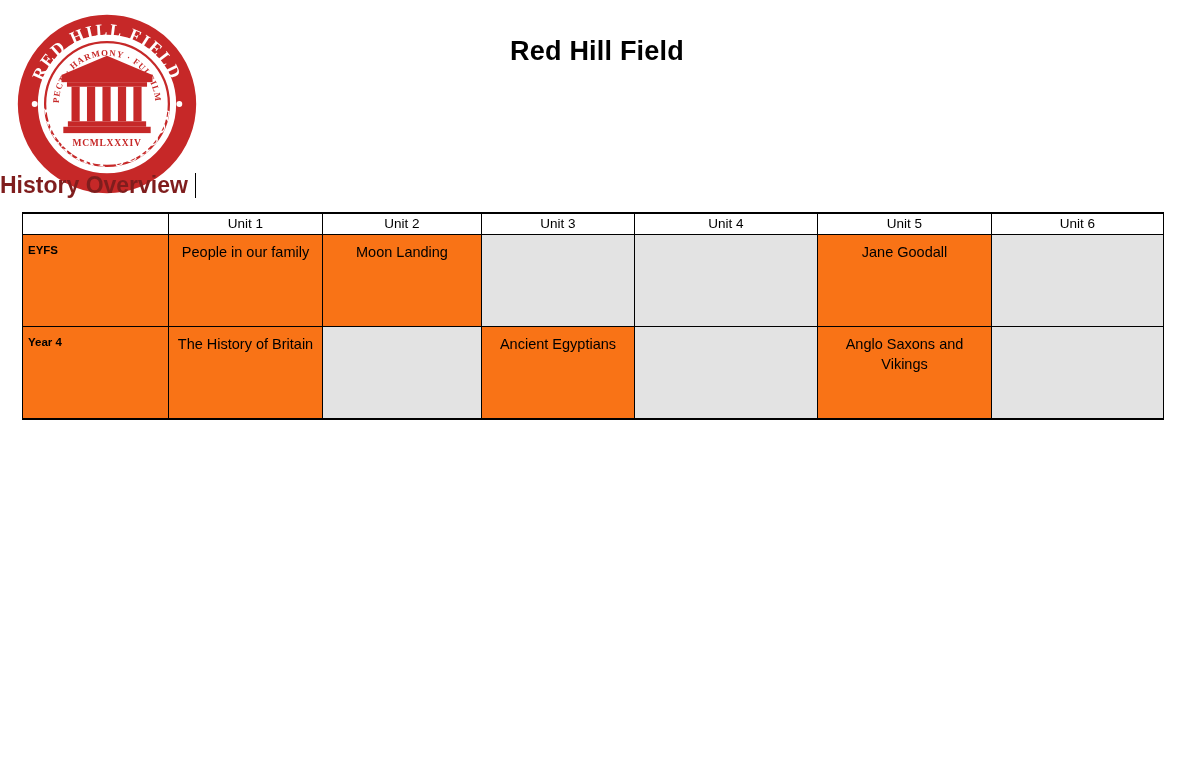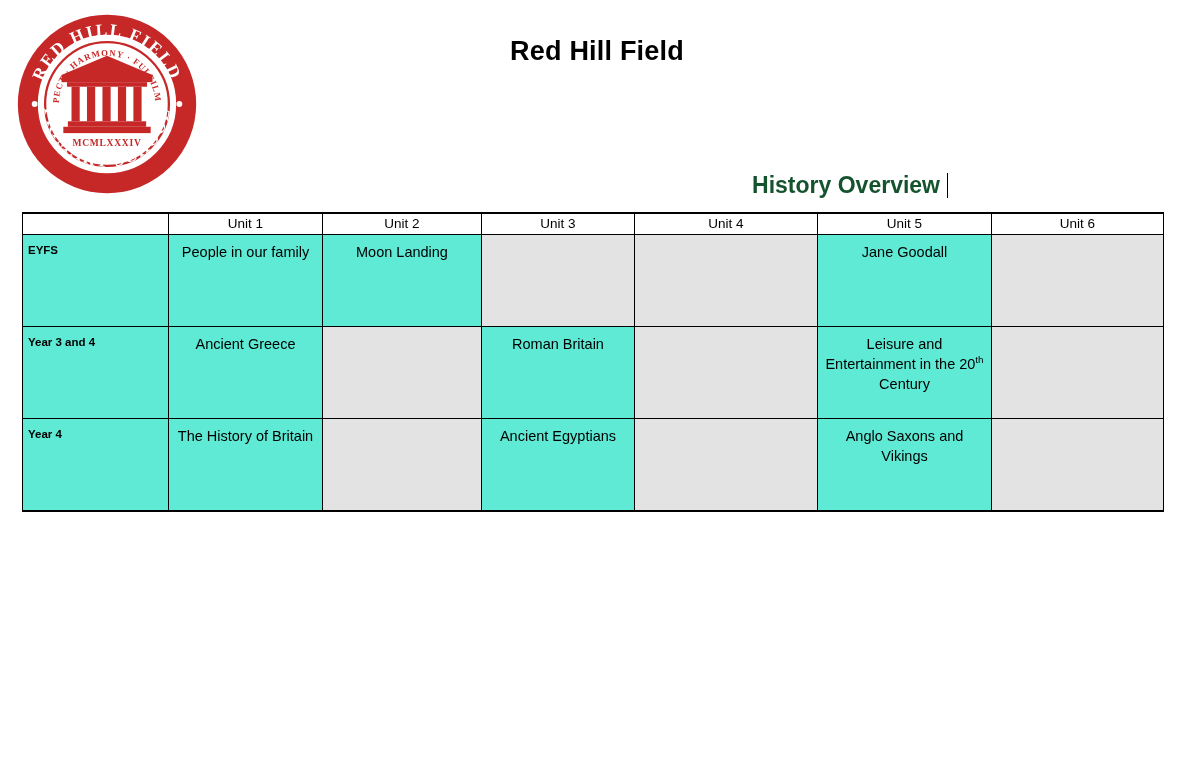--- a/index.html
+++ b/index.html
@@ -36,24 +36,24 @@
     font-size: 27px;
     font-weight: bold;
     letter-spacing: 0.2px;
     color: #000000;
   }
   .subtitle-row {
     position: absolute;
     left: 0;
     top: 172px;
     width: 948px;
-    text-align: right;
+    text-align: left;
     font-size: 23px;
     font-weight: bold;
-    color: #14532d;
+    color: #7f1d1d;
     white-space: nowrap;
   }
   .text-caret {
     display: inline-block;
     width: 1px;
     height: 25px;
     background: #000000;
     vertical-align: -5px;
     margin-left: 7px;
   }
@@ -64,21 +64,21 @@
     left: 22px;
     top: 212px;
     width: 1141px;
     border-collapse: collapse;
     table-layout: fixed;
   }
   .overview-table td, .overview-table th {
     border: 1px solid #000000;
     padding: 0;
     vertical-align: top;
-    background: #5eead4;
+    background: #f97316;
   }
   .overview-table tr.header-row th {
     border-top: 2px solid #000000;
     border-bottom: 1px solid #000000;
     height: 20px;
     font-size: 13.5px;
     font-weight: normal;
     text-align: center;
     line-height: 20px;
     background: #ffffff;
@@ -189,29 +189,20 @@
       <tr>
         <td class="year-label">EYFS</td>
         <td>People in our family</td>
         <td>Moon Landing</td>
         <td class="shaded"></td>
         <td class="shaded"></td>
         <td>Jane Goodall</td>
         <td class="shaded"></td>
       </tr>
       <tr>
-        <td class="year-label">Year 3 and 4</td>
-        <td>Ancient Greece</td>
-        <td class="shaded"></td>
-        <td>Roman Britain</td>
-        <td class="shaded"></td>
-        <td>Leisure and Entertainment in the 20<sup>th</sup> Century</td>
-        <td class="shaded"></td>
-      </tr>
-      <tr>
         <td class="year-label">Year 4</td>
         <td>The History of Britain</td>
         <td class="shaded"></td>
         <td>Ancient Egyptians</td>
         <td class="shaded"></td>
         <td>Anglo Saxons and Vikings</td>
         <td class="shaded"></td>
       </tr>
     </tbody>
 </table>

